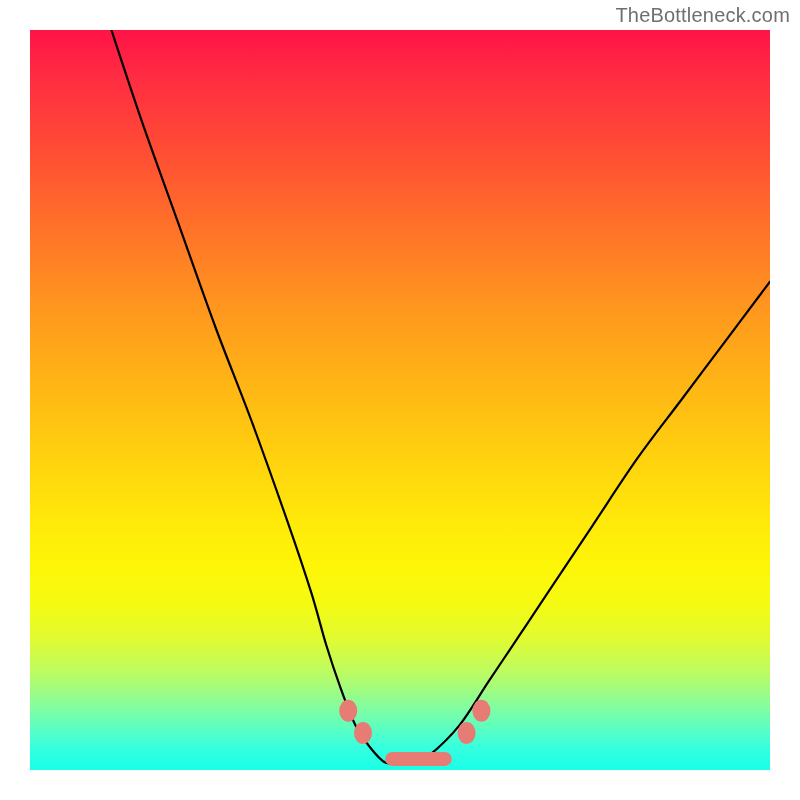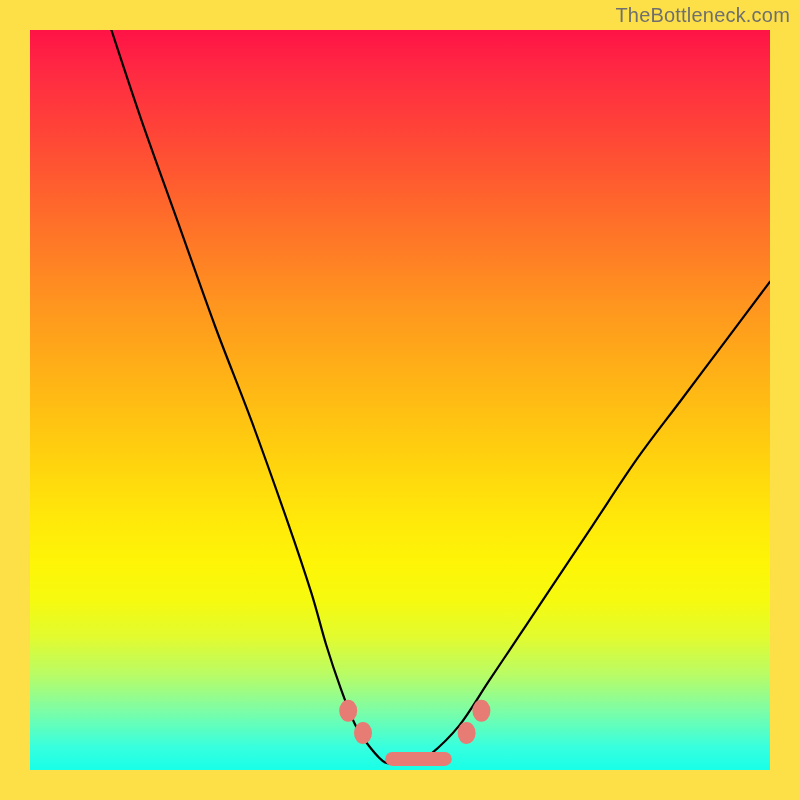--- a/index.html
+++ b/index.html
@@ -10,21 +10,21 @@
     background: #000;
     overflow: hidden;
     font-family: Arial, Helvetica, sans-serif;
   }
   .frame {
     position: absolute;
     top: 0;
     left: 0;
     width: 800px;
     height: 800px;
-    background: #fde047;
+    background: #ffffff;
   }
   .plot-area {
     position: absolute;
     top: 30px;
     left: 30px;
     width: 740px;
     height: 740px;
     overflow: hidden;
   }
   .gradient {

